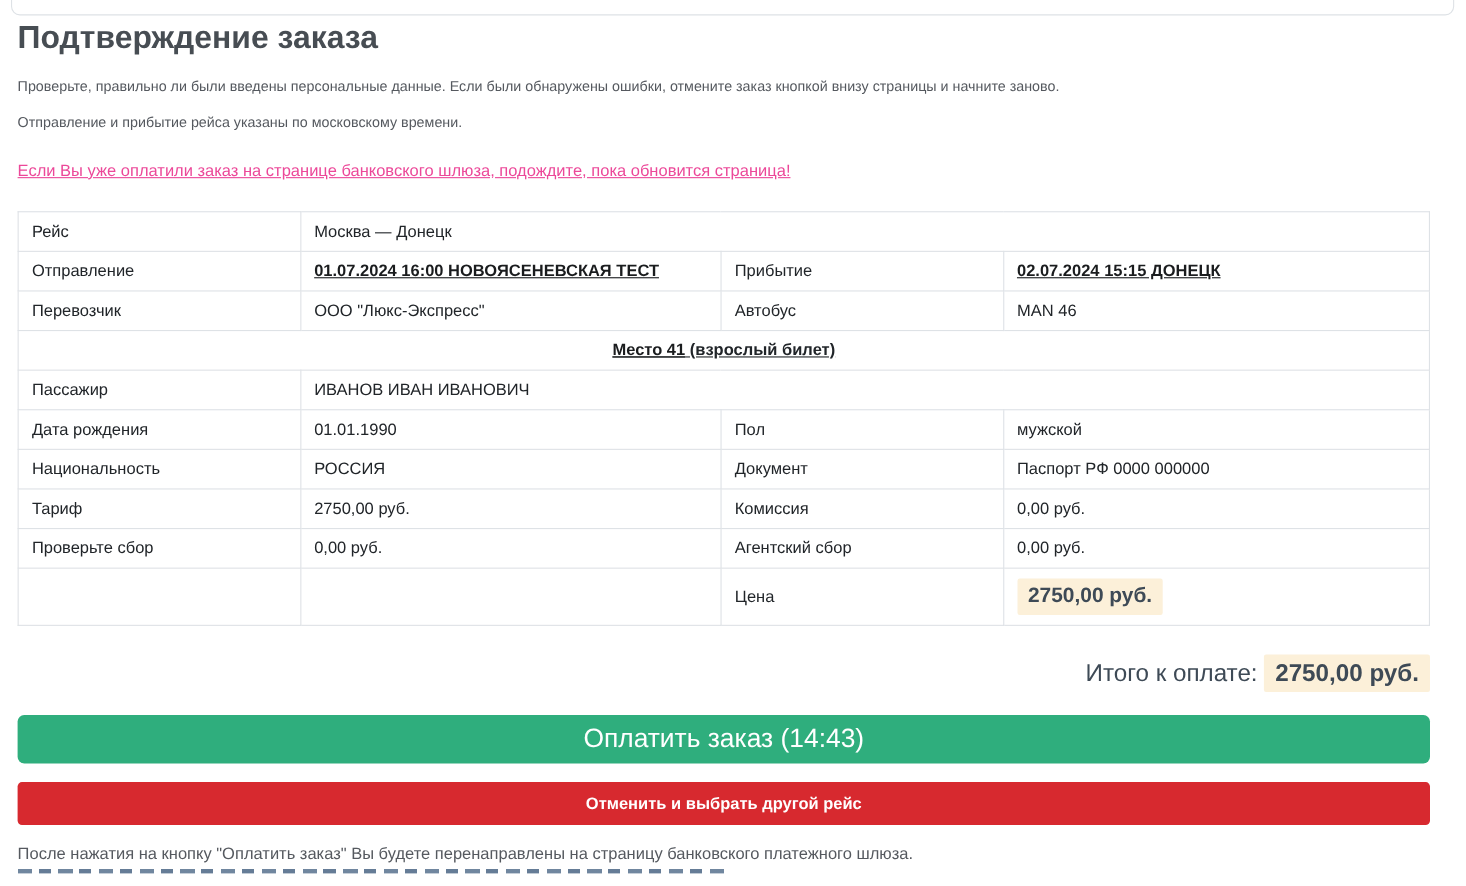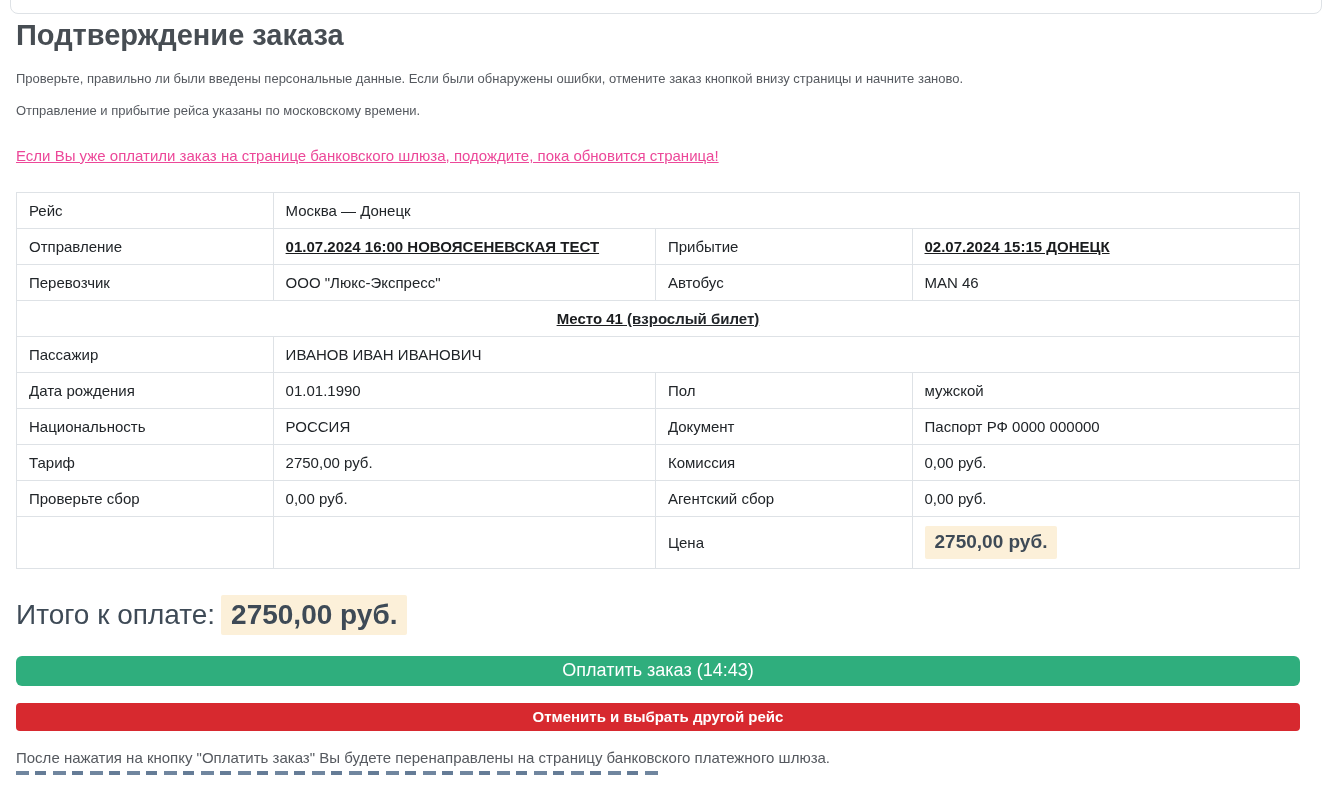--- a/index.html
+++ b/index.html
@@ -56,37 +56,37 @@
     text-decoration:underline;
   }
   a.seat-link{color:#1a1c1e;text-decoration:underline;cursor:pointer;}
   .price-highlight{
     display:inline-block;background:var(--highlight-cream);
     color:#3e4a56;font-size:19px;font-weight:700;
     padding:5px 10px;border-radius:2px;line-height:1.2;
   }
   td.price-cell{padding:6px 12px;}
   .total-line{
-    margin:26px 0 0;text-align:left;
-    font-size:28px;color:#3e4a56;font-weight:500;
+    margin:26px 0 0;text-align:right;
+    font-size:22px;color:#3e4a56;font-weight:500;
   }
   .total-line .total-value{
     display:inline-block;background:var(--highlight-cream);
     font-weight:700;padding:4px 10px;border-radius:2px;margin-left:6px;
   }
   .btn{
     display:block;width:100%;border:none;cursor:pointer;
     color:#ffffff;text-align:center;font-family:inherit;
   }
   .btn-pay{
-    margin-top:21px;height:30px;border-radius:6px;
-    background:var(--pay-green);font-size:18px;font-weight:500;
+    margin-top:21px;height:44px;border-radius:6px;
+    background:var(--pay-green);font-size:24px;font-weight:500;
   }
   .btn-cancel{
-    margin-top:17px;height:28px;border-radius:4px;
+    margin-top:17px;height:39px;border-radius:4px;
     background:var(--cancel-red);font-size:15px;font-weight:700;
   }
   p.footer-note{
     margin:16px 0 0;font-size:15px;color:#55595f;line-height:1.4;
   }
   
   .clipped-text-line{
     margin-top:3px;height:4px;width:645px;
     background:repeating-linear-gradient(90deg,
       #57718e 0 13px, transparent 13px 19px,

